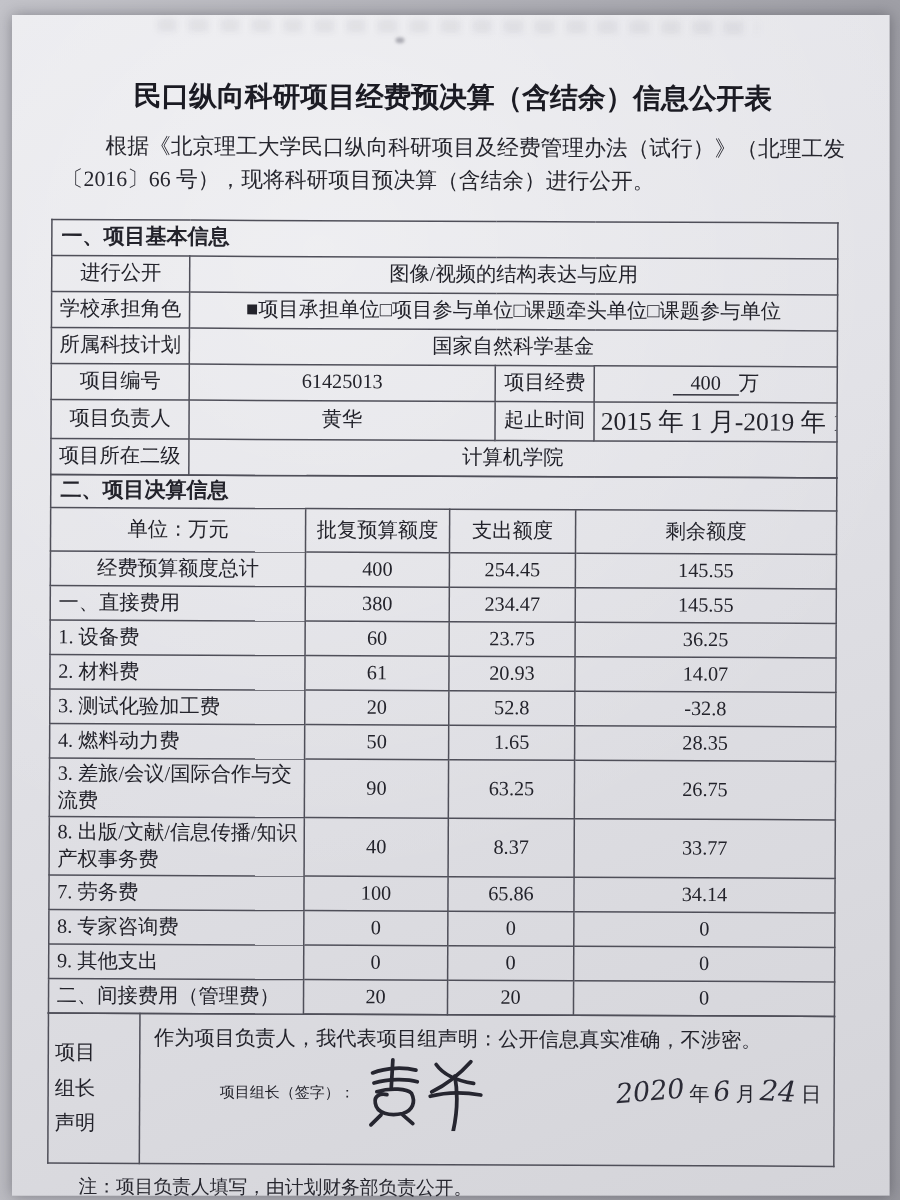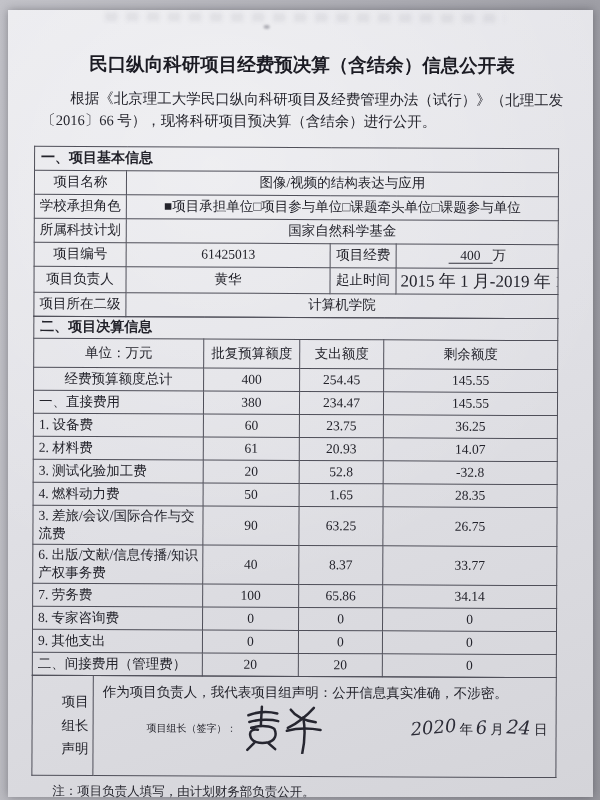--- a/index.html
+++ b/index.html
@@ -31,21 +31,21 @@
   .t1 td{height:21px;}
   .section-cell{font-weight:bold;text-align:left !important;padding-left:6px;font-size:14px;height:19px;}
   .ctr{text-align:center;}
   .lft{text-align:left;padding-left:5px;margin-left:27px;}
   .t2{margin-top:-1px;}
   .t3{margin-top:-1px;}
   .t2 .hdr td{height:26px;}
   .uline{border-bottom:1px solid #33333d;padding:0 12px;}
   .small-date{font-size:17px;white-space:nowrap;}
   .t3 td{height:90px;vertical-align:middle;}
-  .side-label{text-align:right;font-size:13.5px;line-height:1.75;}
+  .side-label{text-align:left;font-size:13.5px;line-height:1.75;}
   .stmt-cell{vertical-align:top !important;padding:7px 6px 2px 9px;}
   .decl{font-size:13.5px;}
   .sigline{display:flex;align-items:flex-end;margin-top:4px;padding-left:44px;}
   .sign-label{font-size:10px;padding-bottom:12px;white-space:nowrap;}
   .signature{width:92px;height:52px;margin:-4px 0 -6px -2px;flex:none;}
   .date{margin-left:auto;padding:0 2px 10px 0;font-size:13.5px;display:flex;align-items:baseline;gap:3px;white-space:nowrap;}
   .hand{font-family:"DejaVu Serif",serif;font-style:italic;font-size:18px;color:#2b2b36;
         display:inline-block;transform:rotate(-5deg);}
   .hand.day{font-size:19px;transform:rotate(3deg);}
   .note{margin:7px 0 0 46px;font-size:12.5px;}
@@ -66,21 +66,21 @@
           <col style="width:92px">
           <col style="width:204px">
           <col style="width:66px">
           <col style="width:162px">
         </colgroup>
       <tbody>
           <tr>
         <td colspan="4" class="section-cell">一、项目基本信息</td>
       </tr>
       <tr>
-        <td class="ctr">项目名称</td>
+        <td class="ctr">进行公开</td>
         <td colspan="3" class="ctr">图像/视频的结构表达与应用</td>
       </tr>
       <tr>
         <td class="ctr">学校承担角色</td>
         <td colspan="3" class="ctr">■项目承担单位□项目参与单位□课题牵头单位□课题参与单位</td>
       </tr>
       <tr>
         <td class="ctr">所属科技计划</td>
         <td colspan="3" class="ctr">国家自然科学基金</td>
       </tr>
@@ -158,21 +158,21 @@
             <td class="ctr">1.65</td>
             <td class="ctr">28.35</td>
           </tr>
           <tr>
             <td class="lft">3. 差旅/会议/国际合作与交流费</td>
             <td class="ctr">90</td>
             <td class="ctr">63.25</td>
             <td class="ctr">26.75</td>
           </tr>
           <tr>
-            <td class="lft">6. 出版/文献/信息传播/知识产权事务费</td>
+            <td class="lft">8. 出版/文献/信息传播/知识产权事务费</td>
             <td class="ctr">40</td>
             <td class="ctr">8.37</td>
             <td class="ctr">33.77</td>
           </tr>
           <tr>
             <td class="lft">7. 劳务费</td>
             <td class="ctr">100</td>
             <td class="ctr">65.86</td>
             <td class="ctr">34.14</td>
           </tr>

